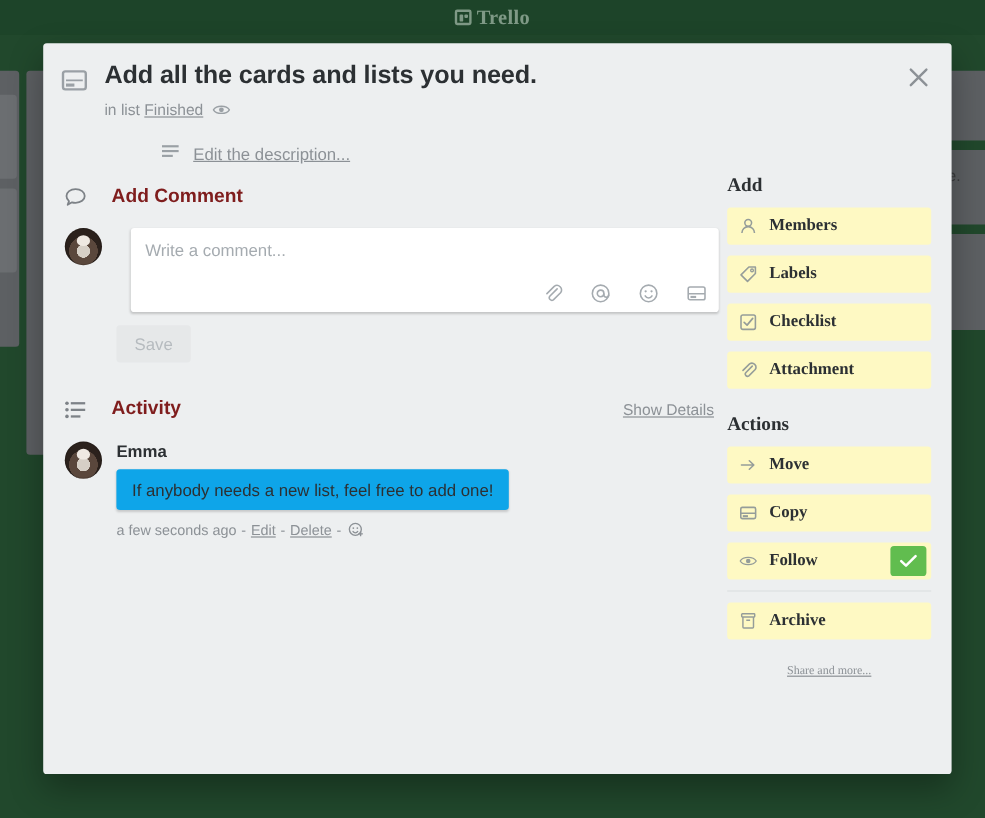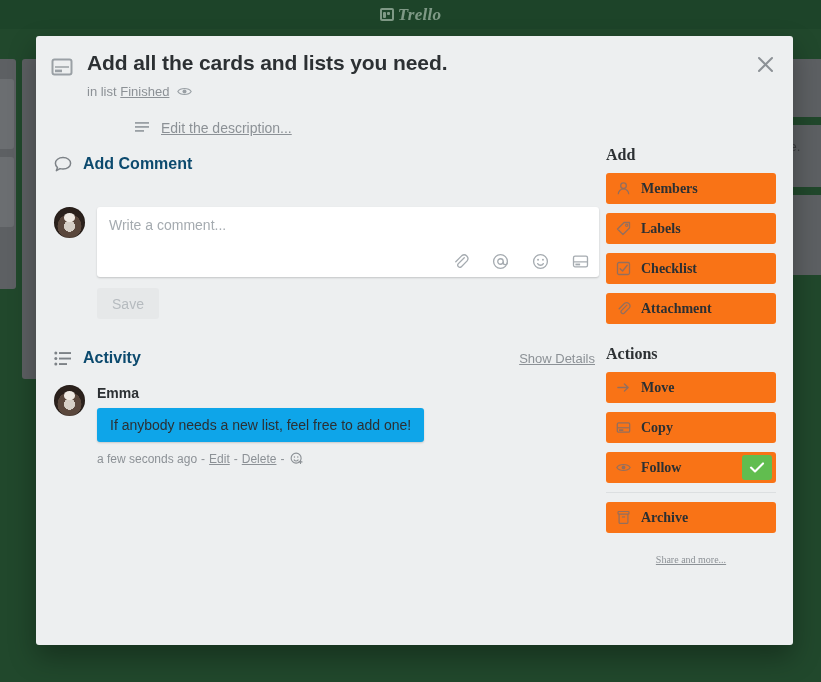--- a/index.html
+++ b/index.html
@@ -20,21 +20,21 @@
   .logo-wrap { display: flex; align-items: center; gap: 4px; opacity: .55; }
   .logo-mark {
     width: 14px; height: 13px; border: 2px solid #cfe0d2; border-radius: 2px;
     display: flex; gap: 1px; padding: 1.5px;
   }
   .logo-mark i { display: block; background: #cfe0d2; border-radius: 1px; }
   .logo-mark i.a { width: 4px; height: 100%; }
   .logo-mark i.b { width: 4px; height: 60%; }
   .logo-text {
     font-family: "Liberation Serif", serif;
-    font-style: italic; font-weight: 700; font-size: 17px; color: #cfe0d2;
+    font-weight: 700; font-size: 17px; color: #cfe0d2;
     letter-spacing: .3px;
   }
 
   
   .board-bg { position: absolute; left: 0; top: 29px; width: 821px; height: 653px; }
   .bg-list {
     position: absolute; background: #5d6063; border-radius: 3px;
   }
   .bg-card { position: absolute; background: #6b6e71; border-radius: 3px; }
   .bg-text {
@@ -81,27 +81,27 @@
   .desc-link {
     font-size: 14px; color: #8c9196; text-decoration: underline;
   }
 
   
   .body { position: absolute; left: 0; top: 119px; width: 757px; }
   .col-left { position: absolute; left: 18px; top: 0; width: 545px; }
   .col-right { position: absolute; left: 570px; top: -9px; width: 170px; font-family: Liberation Serif, serif; }
 
   .section-head {
-    display: flex; align-items: center; gap: 11px;
-    font-size: 16px; font-weight: 700; color: #0c4a6e;
+    display: flex; align-items: center; gap: 21px;
+    font-size: 16px; font-weight: 700; color: #7f1d1d;
   }
   .section-head .sico { width: 18px; height: 17px; flex: none; }
 
   
-  .comment-row { display: flex; gap: 12px; margin-top: 34px; }
+  .comment-row { display: flex; gap: 24px; margin-top: 17px; }
   .avatar {
     width: 31px; height: 31px; border-radius: 50%; flex: none;
     background: radial-gradient(circle at 50% 62%, #d6cfc6 0 22%, #5a473c 23% 48%, #2b211c 49% 100%);
     box-shadow: inset 0 0 0 1px rgba(0,0,0,.12);
     overflow: hidden; position: relative;
   }
   .avatar::after {
     content:""; position:absolute; left:32%; top:18%; width:36%; height:30%;
     background:#efe9e2; border-radius:50% 50% 45% 45%;
   }
@@ -144,21 +144,21 @@
   }
   .act-meta u { text-decoration: underline; cursor: pointer; }
   .react-ico { width: 14px; height: 14px; margin-left: 2px; }
 
   
   .side-title {
     font-size: 16px; font-weight: 700; color: #2c3033; margin-bottom: 9px;
   }
   .side-btn {
     display: flex; align-items: center; gap: 10px;
-    height: 31px; background: #f97316; border-radius: 3px;
+    height: 31px; background: #fef9c3; border-radius: 3px;
     padding: 0 10px; margin-bottom: 9px;
     font-size: 14px; font-weight: 700; color: #2c3033;
     cursor: pointer; position: relative;
   }
   .side-btn .bico { width: 15px; height: 15px; flex: none; opacity: .65; }
   .follow-badge {
     position: absolute; right: 4px; top: 3px;
     width: 30px; height: 25px; background: #61bd4f; border-radius: 3px;
     display: flex; align-items: center; justify-content: center;
   }

